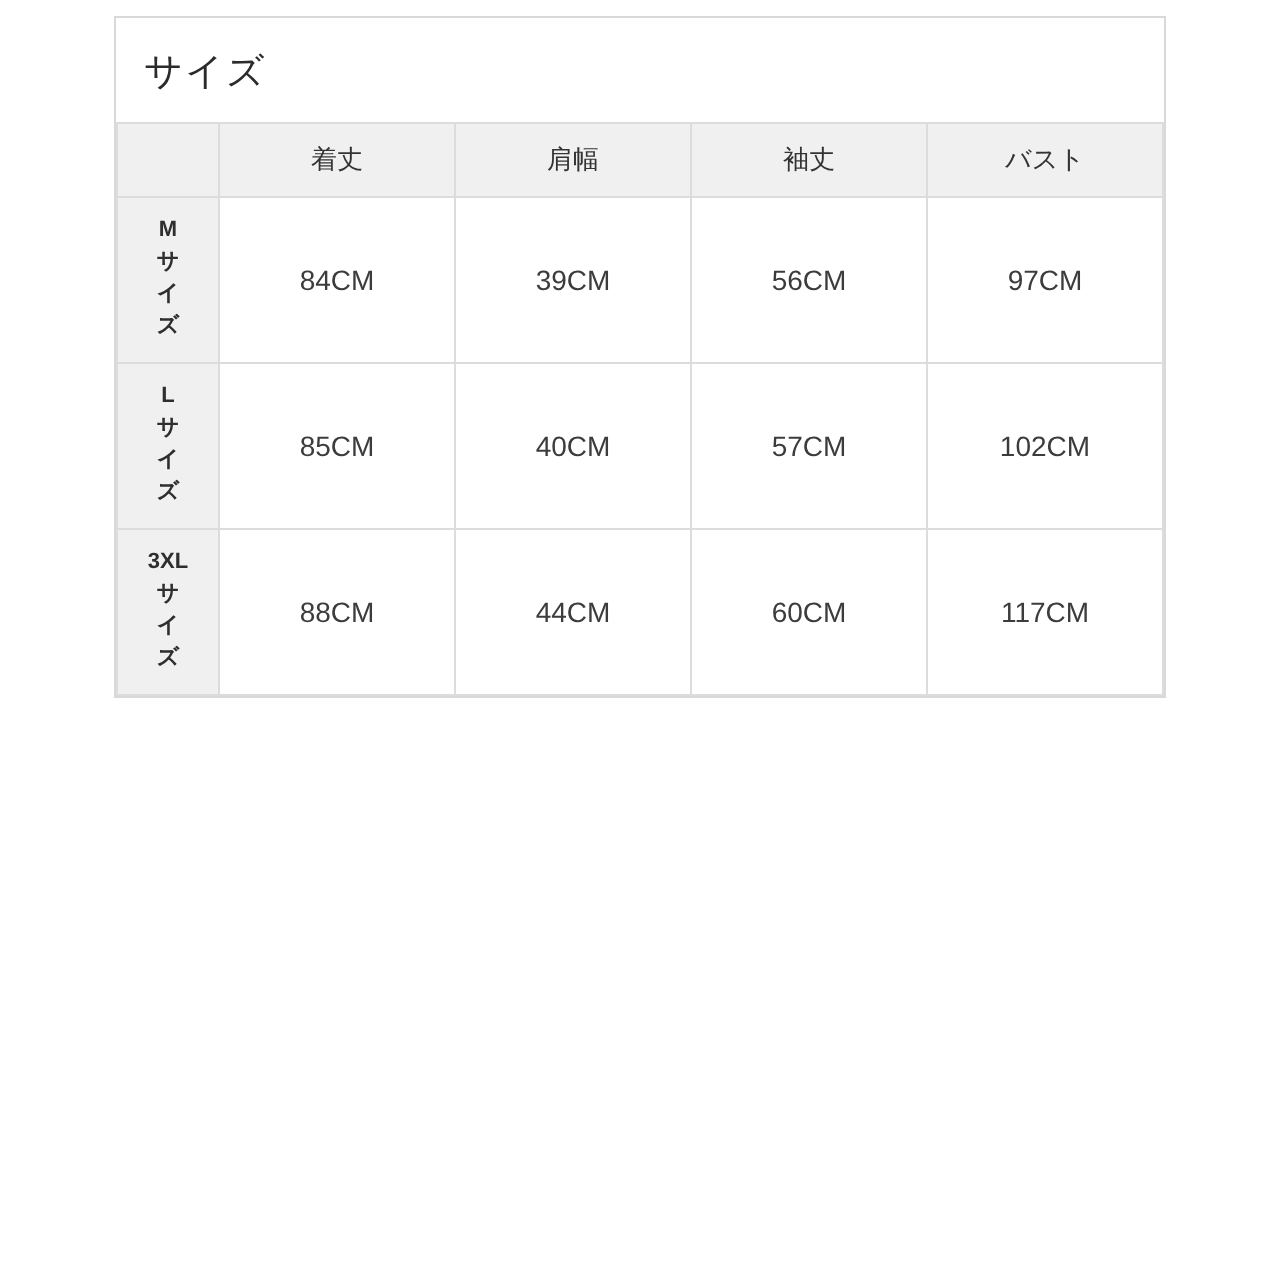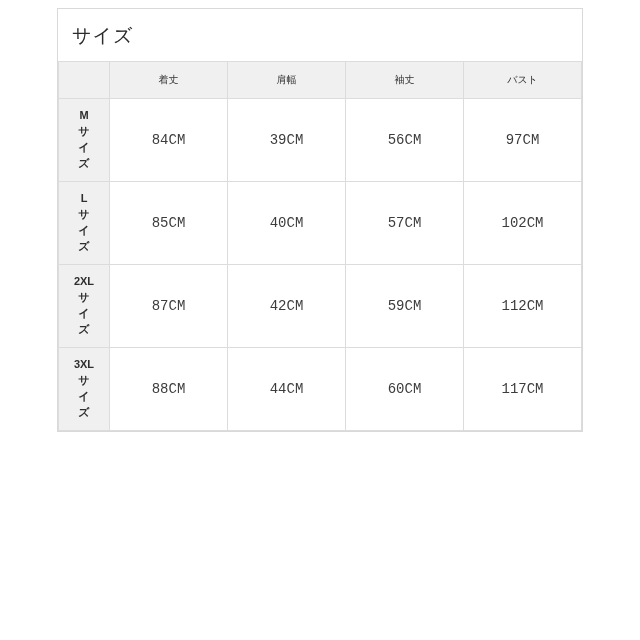--- a/index.html
+++ b/index.html
@@ -44,42 +44,41 @@
   table.size-table td {
     border: 1px solid #dcdcdc;
     text-align: center;
     vertical-align: middle;
     color: #3a3a3a;
     font-weight: normal;
   }
   table.size-table thead th {
     background: #f0f0f0;
     height: 34px;
-    font-size: 10px;
+    font-size: 13px;
     color: #333333;
   }
   table.size-table thead th.corner {
     width: 48px;
     background: #f0f0f0;
   }
   table.size-table tbody th.rowhead {
     background: #f0f0f0;
     width: 48px;
     font-size: 11px;
     font-weight: bold;
     color: #2e2e2e;
     line-height: 1.45;
     padding: 4px 2px;
   }
   table.size-table tbody td {
     height: 80px;
     font-size: 14px;
     color: #3c3c3c;
     background: #ffffff;
-    font-family: Liberation Mono, monospace;
   }
   .rowhead-inner {
     display: block;
     word-break: break-all;
     white-space: pre-line;
   }
 </style>
 </head>
 <body>
 
@@ -117,32 +116,20 @@
 イ
 ズ</span>
             </th>
           <td>85CM</td>
           <td>40CM</td>
           <td>57CM</td>
           <td>102CM</td>
         </tr>
         <tr>
           <th class="rowhead">
-              <span class="rowhead-inner">2XL
-サ
-イ
-ズ</span>
-            </th>
-          <td>87CM</td>
-          <td>42CM</td>
-          <td>59CM</td>
-          <td>112CM</td>
-        </tr>
-        <tr>
-          <th class="rowhead">
               <span class="rowhead-inner">3XL
 サ
 イ
 ズ</span>
             </th>
           <td>88CM</td>
           <td>44CM</td>
           <td>60CM</td>
           <td>117CM</td>
         </tr>

